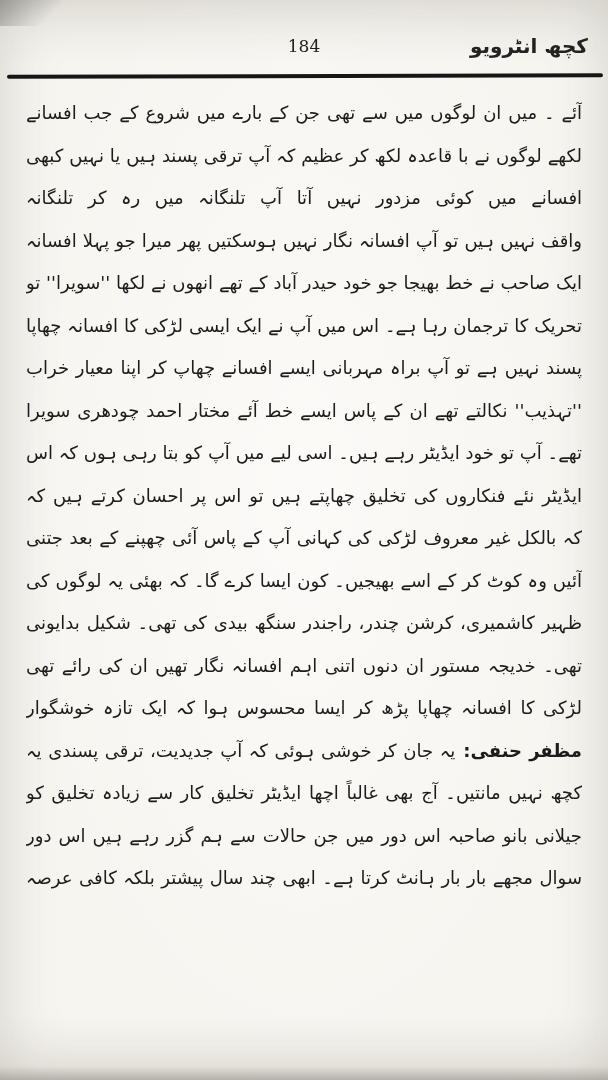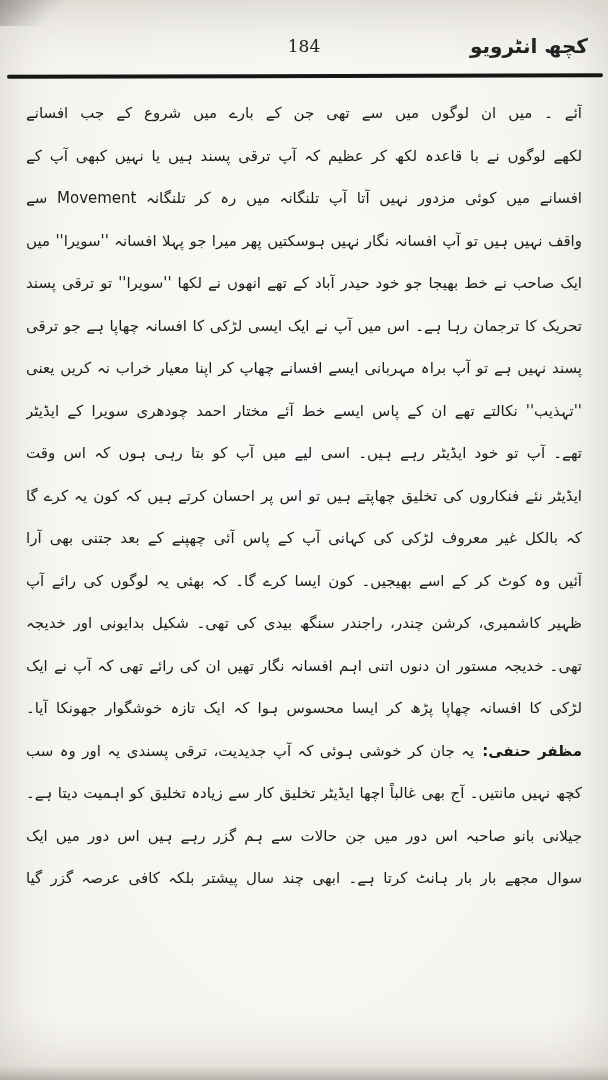--- a/index.html
+++ b/index.html
@@ -61,21 +61,21 @@
   .text-block {
     position: absolute;
     top: 92px;
     right: 26px;
     left: 26px;
     direction: rtl;
   }
   .text-line {
     height: 42.5px;
     line-height: 42.5px;
-    font-size: 15px;
+    font-size: 18px;
     overflow: hidden;
     text-align: justify;
     text-align-last: justify;
     text-justify: inter-word;
     white-space: normal;
     color: #1c1c1c;
   }
   .speaker-name {
     font-weight: bold;
     margin-inline-end: 8px;

